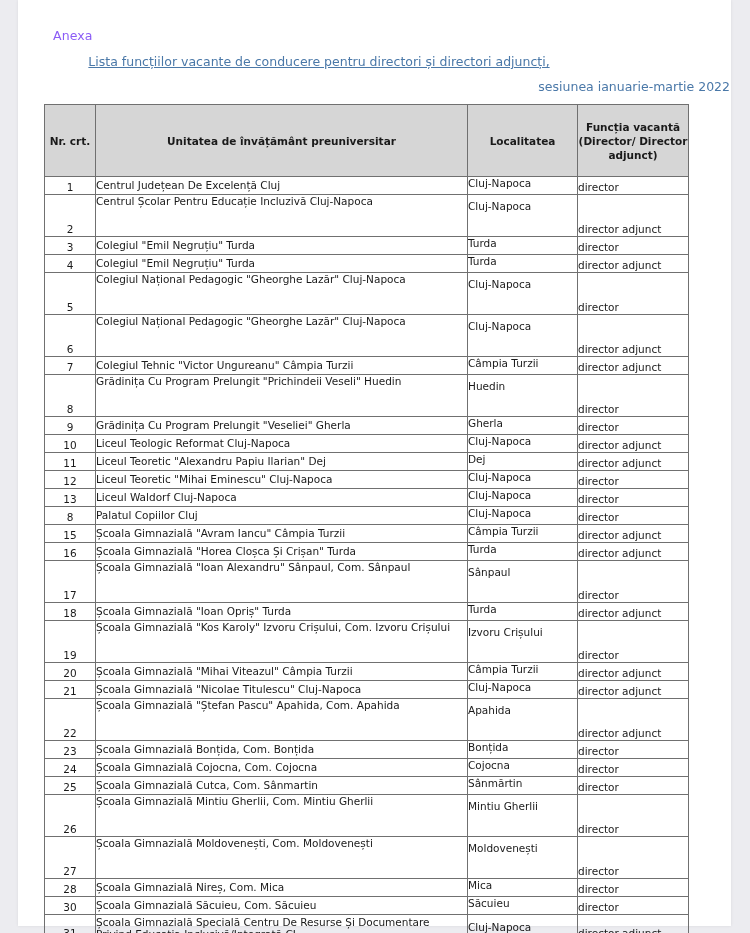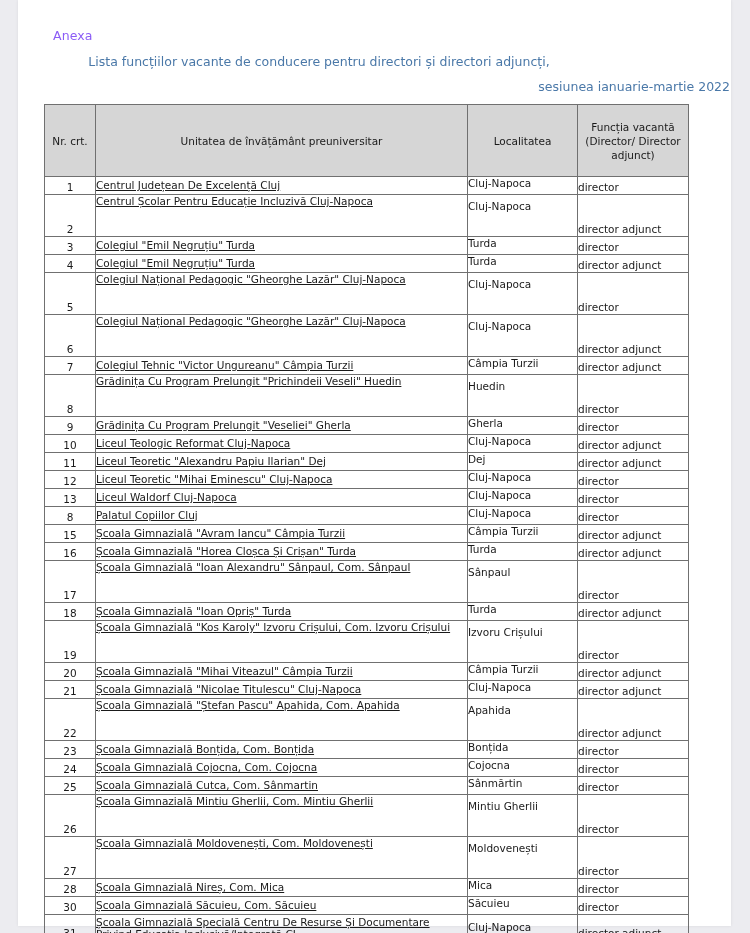--- a/index.html
+++ b/index.html
@@ -15,51 +15,51 @@
     box-shadow: 0 0 3px rgba(0,0,0,0.08);
   }
   .anexa {
     position: absolute; left: 53px; top: 28px;
     font-size: 12.5px; color: #8b5cf6; letter-spacing: 0.1px;
   }
   .title1, .title2 {
     position: absolute; left: 0; width: 750px; text-align: center;
     font-size: 12.5px; color: #4a78a8;
   }
-  .title1 { top: 54px; left: 0; width: 638px; }
+  .title1 { top: 54px; left: 0; width: 638px; text-decoration: underline; }
   .title2 { top: 79px; left: 0; width: 730px; text-align: right; }
   table.grid {
     position: absolute; left: 44px; top: 104px;
     border-collapse: collapse;
     width: 644px;
     table-layout: fixed;
     font-size: 10.5px; color: #1a1a1a;
   }
   table.grid col.c1 { width: 51px; }
   table.grid col.c2 { width: 372px; }
   table.grid col.c3 { width: 110px; }
   table.grid col.c4 { width: 111px; }
   table.grid th, table.grid td {
     border: 1px solid #707070;
     padding: 0;
     overflow: hidden;
     white-space: nowrap;
   }
   table.grid th {
     background: #d6d6d6;
-    font-weight: normal; font-size: 10.5px;
+    font-weight: bold; font-size: 10.5px;
     text-align: center; vertical-align: middle;
     height: 71px; line-height: 14px;
     white-space: normal;
   }
   table.grid td { height: 17px; line-height: 13px; }
   table.grid tr.tall td { height: 36px; }
   table.grid tr.last td { height: 25px; }
   td.nr { text-align: center; vertical-align: bottom; padding-bottom: 1px; }
-  td.unit { padding-left: 5px; vertical-align: middle; text-decoration: underline; }
+  td.unit { padding-left: 5px; vertical-align: middle; }
   tr.tall td.unit { vertical-align: top; padding-top: 0; }
   tr.last td.unit { vertical-align: middle; white-space: normal; line-height: 12px; padding-top: 0; }
   td.loc { padding-left: 5px; vertical-align: top; padding-top: 2px; }
   tr.tall td.loc { padding-top: 5px; }
   tr.last td.loc { vertical-align: middle; padding-top: 0; }
   td.func { padding-left: 6px; vertical-align: bottom; padding-bottom: 0; }
 </style>
 </head>
 <body>
 

